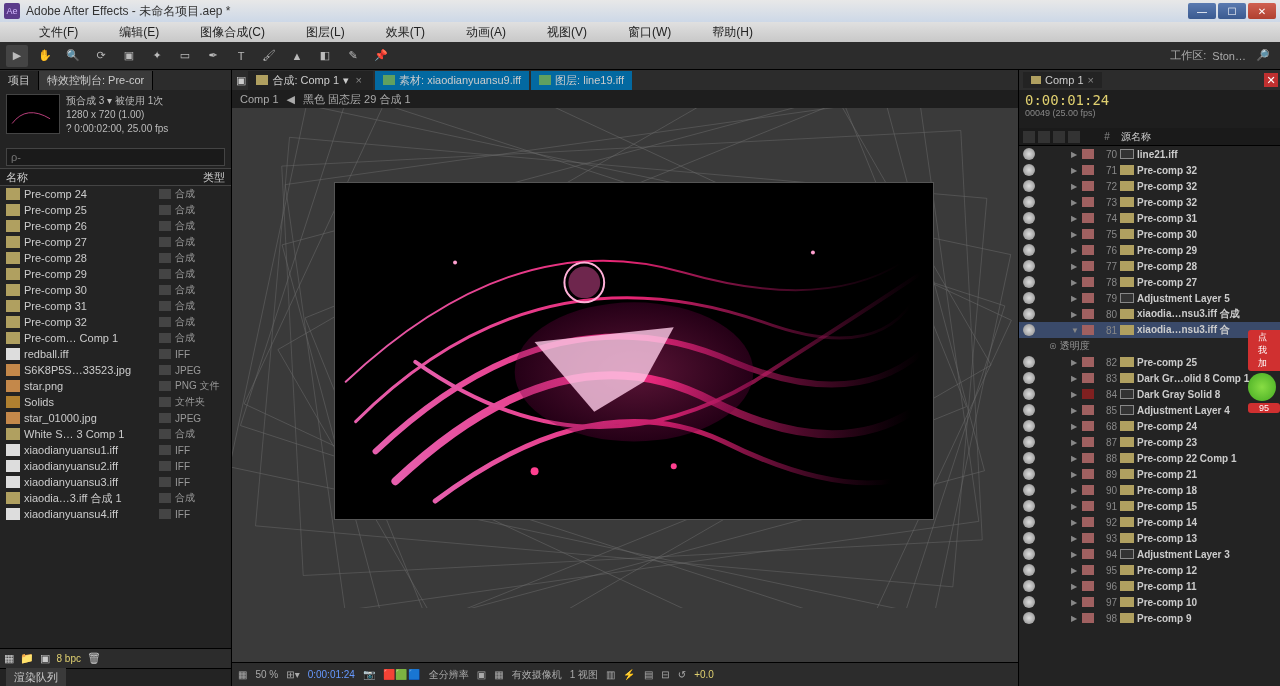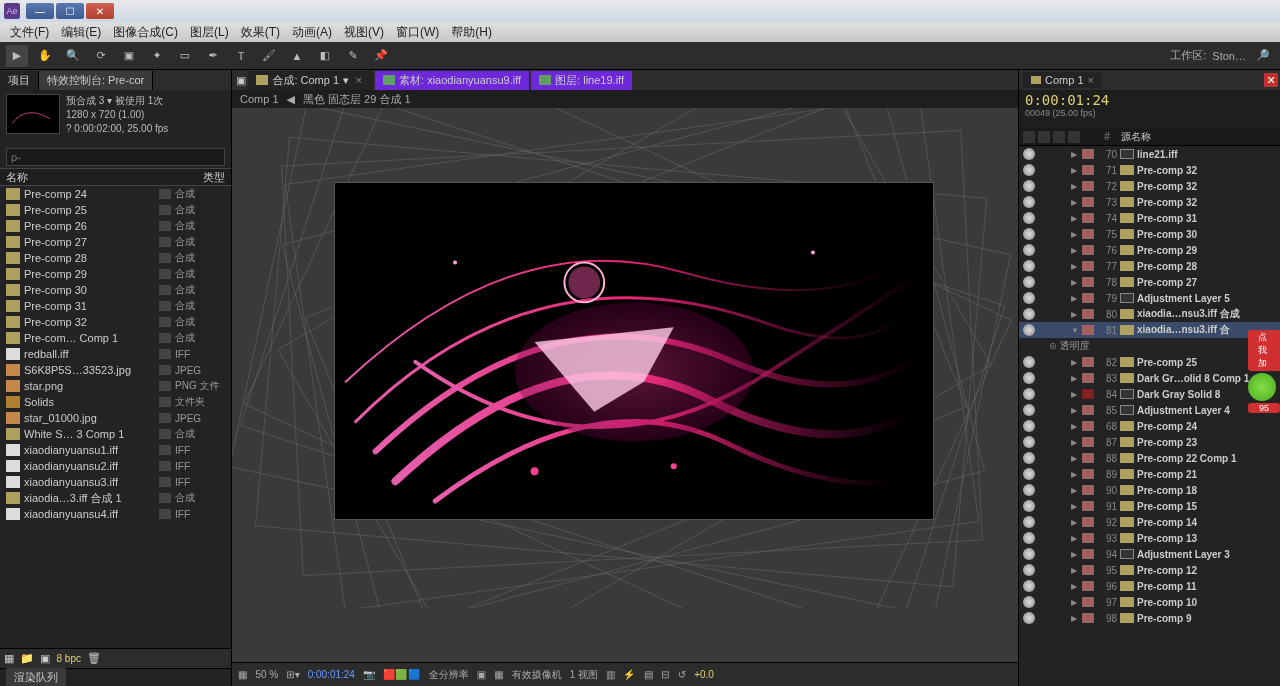--- a/index.html
+++ b/index.html
@@ -8,21 +8,21 @@
 
 .titlebar { height: 22px; background: linear-gradient(#e8e8e8,#cdd8e7); display: flex; align-items: center; padding: 0 4px; color: #333; }
 .titlebar .ae-logo { width: 16px; height: 16px; background: #5a3b8a; border-radius: 2px; margin-right: 6px; display: flex; align-items: center; justify-content: center; font-size: 9px; color: #d4b8ff; font-weight: normal; }
 .titlebar .title { flex: 1; font-size: 12px; }
 .winbtns { display: flex; gap: 2px; }
 .winbtn { width: 28px; height: 16px; background: linear-gradient(#5a7ab0,#3a5a90); border-radius: 2px; display: flex; align-items: center; justify-content: center; color: #fff; font-size: 10px; cursor: pointer; }
 .winbtn.close { background: linear-gradient(#d06050,#b04030); }
 
 
 .menubar { height: 20px; background: linear-gradient(#e0e0e0,#c8c8c8); display: flex; align-items: center; padding: 0 4px; color: #222; font-size: 12px; }
-.menubar span { padding: 0 6px; cursor: pointer; }
+.menubar span { padding: 0 6px; cursor: pointer; margin-left: 29px; }
 
 
 .toolbar { height: 28px; background: #2c2c2c; display: flex; align-items: center; padding: 0 6px; gap: 6px; border-bottom: 1px solid #000; }
 .toolbar .tool { width: 22px; height: 22px; display: flex; align-items: center; justify-content: center; color: #bbb; cursor: pointer; }
 .toolbar .tool.sel { background: #444; border-radius: 2px; }
 .toolbar .spacer { flex: 1; }
 .toolbar .ws { color: #aaa; font-size: 11px; }
 
 
 .main { display: flex; height: 616px; }
@@ -47,21 +47,21 @@
 .pitem .icon { width: 14px; height: 12px; display: inline-flex; align-items: center; justify-content: center; }
 .pitem .name { flex: 1; overflow: hidden; text-overflow: ellipsis; white-space: nowrap; }
 .pitem .tag { width: 12px; height: 10px; background: #444; }
 .pitem .type { width: 50px; font-size: 10px; color: #999; }
 .pbottom { height: 20px; background: #2c2c2c; display: flex; align-items: center; padding: 0 4px; gap: 6px; border-top: 1px solid #000; }
 .pbottom .bpc { color: #e0d070; font-size: 10px; }
 
 
 .viewer { flex: 1; background: #232323; display: flex; flex-direction: column; }
 .vtabs { height: 20px; background: #2c2c2c; display: flex; align-items: center; font-size: 11px; padding-left: 4px; gap: 2px; }
-.vtabs .tab { padding: 2px 8px; background: #6d28d9; display: flex; align-items: center; gap: 4px; cursor: pointer; }
+.vtabs .tab { padding: 2px 8px; background: #0369a1; display: flex; align-items: center; gap: 4px; cursor: pointer; }
 .vtabs .tab.active { background: #232323; }
 .vtabs .tab .ti { width: 12px; height: 10px; background: #b0a060; }
 .vtabs .tab .ti.green { background: #60a060; }
 .vtabs .close { color: #888; cursor: pointer; padding: 0 3px; }
 .vpath { height: 18px; background: #1e1e1e; display: flex; align-items: center; padding: 0 8px; gap: 8px; font-size: 11px; color: #aaa; }
 .vpath span { cursor: pointer; }
 .canvas { flex: 1; background: #3a3a3a; position: relative; overflow: hidden; }
 .canvas svg { position: absolute; top: 0; left: 0; }
 .frame { position: absolute; left: 102px; top: 74px; width: 600px; height: 338px; background: #000; border: 1px solid #555; }
 .frame svg { width: 100%; height: 100%; }
@@ -112,20 +112,21 @@
 .i-folder { background:#b08030; }
 .i-iff { background:#ddd; }
 .i-jpg { background:#c4884a; }
 .i-png { background:#c4884a; }
 </style>
 </head>
 <body>
 
 <div class="titlebar">
   <div class="ae-logo">Ae</div>
+  <div class="title">Adobe After Effects - 未命名项目.aep *</div>
   <div class="winbtns">
     <div class="winbtn">—</div>
     <div class="winbtn">☐</div>
     <div class="winbtn close">✕</div>
   </div>
 </div>
 
 <div class="menubar">
   <span>文件(F)</span>
   <span>编辑(E)</span>

